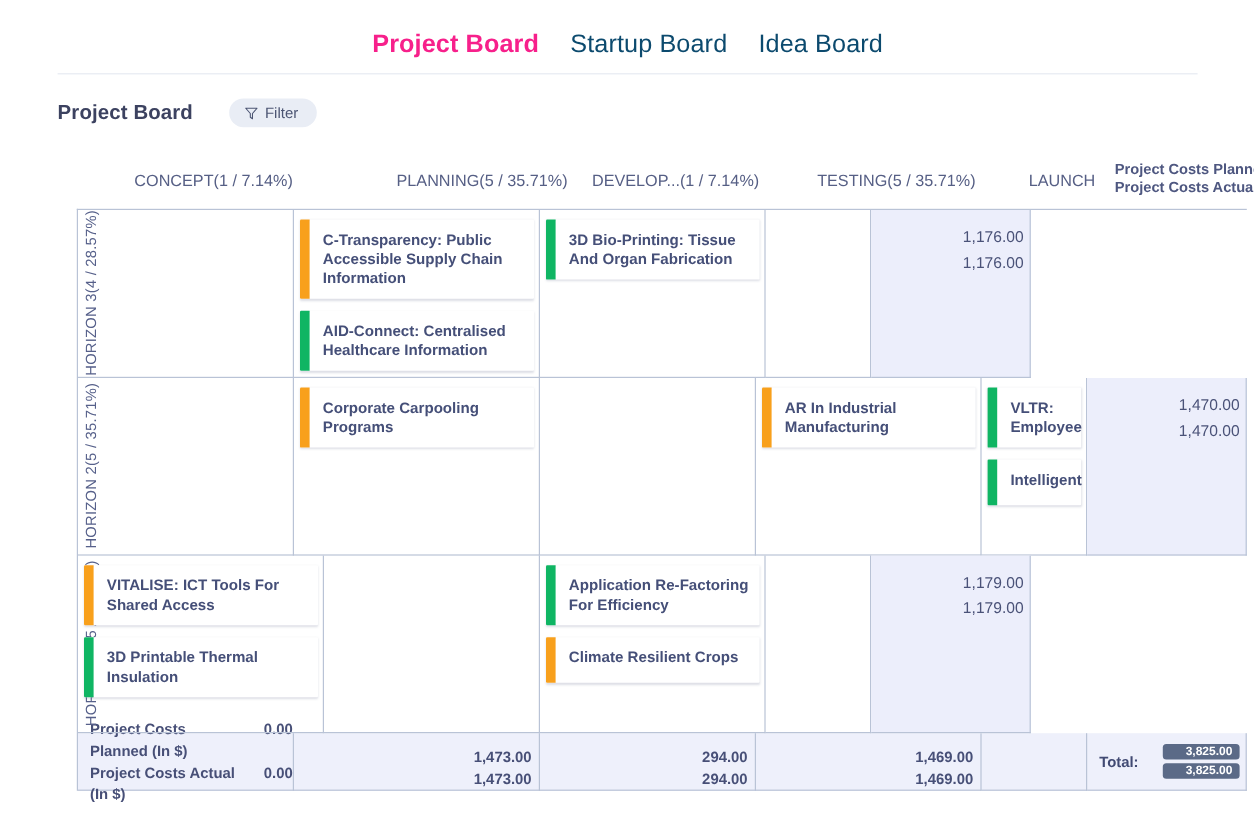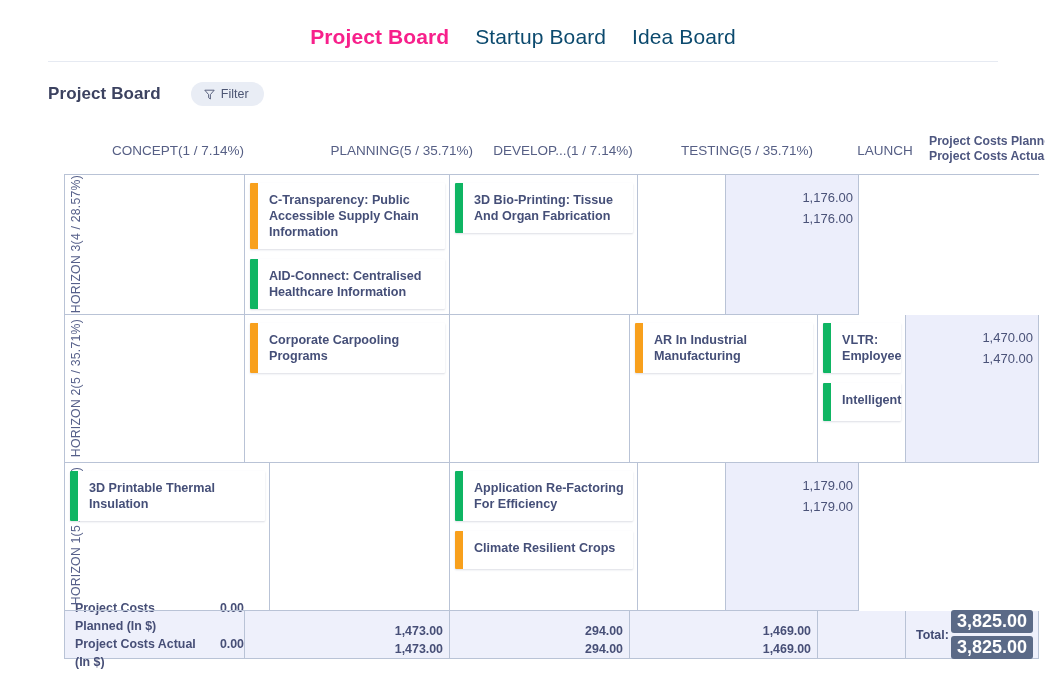--- a/index.html
+++ b/index.html
@@ -103,21 +103,21 @@
   .flabels { flex-direction: column; justify-content: center; align-items: flex-start;
              padding-left: 10px; line-height: 18px; font-weight: bold; }
   .fnum { justify-content: flex-end; padding-right: 6px; flex-direction: column;
           align-items: flex-end; line-height: 18px; font-weight: bold; }
   .flabelpair { display: flex; width: 100%; }
   .flabelpair .lbl { flex: 1; }
   .flabelpair .val { width: 46px; text-align: right; }
   .totalcell { justify-content: space-between; padding: 0 5px 0 10px; }
   .totals { display: flex; flex-direction: column; gap: 3px; align-items: flex-end; }
   .tbadge {
-    background: #5b6a87; color: #ffffff; font-size: 18px; font-weight: bold;
+    background: #5b6a87; color: #ffffff; font-size: 10px; font-weight: bold;
     padding: 1px 6px; border-radius: 3px; min-width: 64px; text-align: right;
   }
   .totlabel { font-weight: bold; font-size: 12.4px; color: #414a73; }
 </style>
 </head>
 <body>
 
 <div id="app">
 
   <div class="tabbar">
@@ -219,20 +219,24 @@
                 </div>
               </div>
               <div class="bcell costcell" style="width: 133px; flex: 0 0 auto;">
                 <div>1,470.00</div>
                 <div>1,470.00</div>
               </div>
             </div>
             <div class="brow" style="height: 148px;">
               <div class="bcell" style="width: 205px; flex: 0 0 auto;">
                 <div class="card">
+                  <div class="bar" style="background: rgb(248, 160, 28);"></div>
+                  <div class="txt">VITALISE: ICT Tools For Shared Access</div>
+                </div>
+                <div class="card">
                   <div class="bar" style="background: rgb(15, 181, 99);"></div>
                   <div class="txt">3D Printable Thermal Insulation</div>
                 </div>
               </div>
               <div class="bcell" style="width: 180px; flex: 0 0 auto;"></div>
               <div class="bcell" style="width: 188px; flex: 0 0 auto;">
                 <div class="card">
                   <div class="bar" style="background: rgb(15, 181, 99);"></div>
                   <div class="txt">Application Re-Factoring For Efficiency</div>
                 </div>

